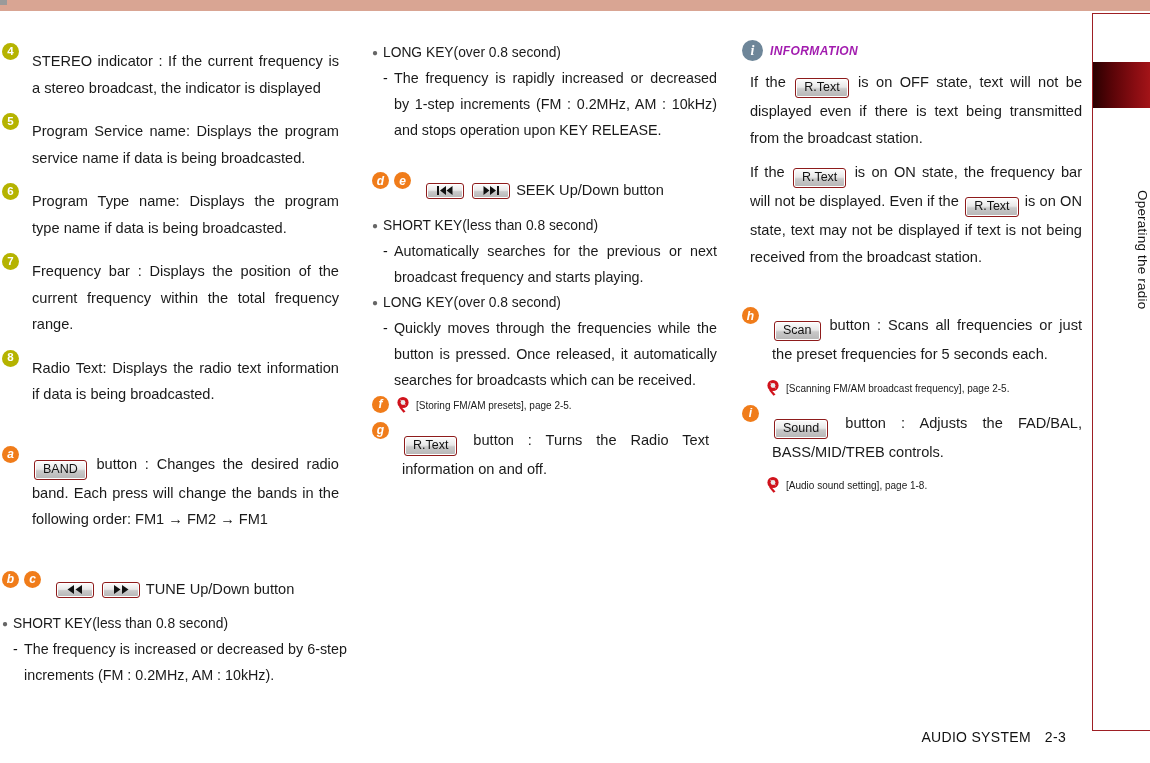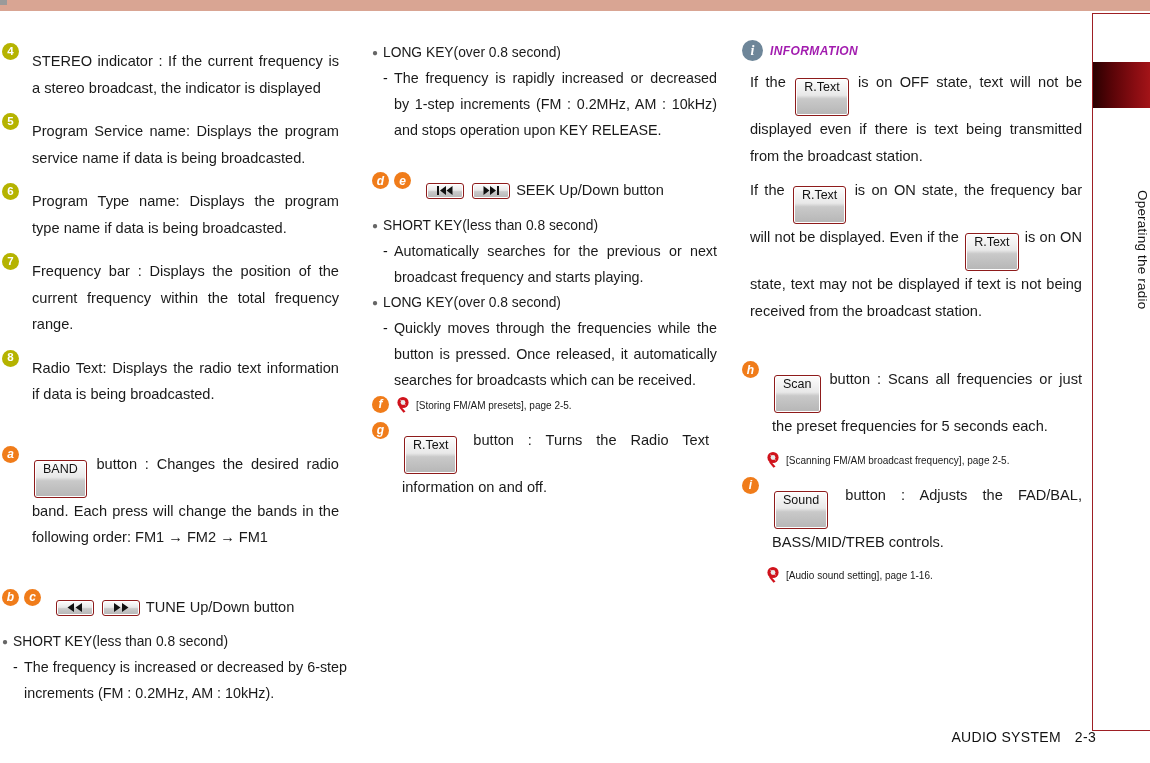--- a/index.html
+++ b/index.html
@@ -35,21 +35,21 @@
     position:absolute;left:0;top:104px;width:57px;height:260px;
     display:flex;align-items:flex-start;justify-content:center;
     font-size:13.5px;color:#111;font-weight:400;
     writing-mode:vertical-rl;
     letter-spacing:.2px;
     padding-top:4px;box-sizing:border-box;
   }
 
   
   #footer{
-    position:absolute;right:54px;bottom:18px;
+    position:absolute;right:84px;bottom:18px;
     font-size:14px;color:#111;letter-spacing:.3px;
     white-space:nowrap;
   }
   #footer .pg{margin-left:14px;}
 
   
   .col{position:absolute;top:40px;}
   #col-left{left:2px;width:345px;}
   #col-mid{left:372px;width:345px;}
   #col-right{left:742px;width:348px;}
@@ -92,21 +92,21 @@
   }
   .ref-line .reftxt{flex:1 1 auto;}
 
   
   .hw-btn{
     display:inline-block;vertical-align:-4px;
     border:1.6px solid #8e1b1b;
     border-radius:3px;
     background:linear-gradient(180deg,#fdfdfd 0%,#e8e8e8 45%,#c9c9c9 55%,#b6b6b6 100%);
     box-shadow:inset 0 0 0 1px #fff;
-    padding:1px 8px 20px 8px;
+    padding:1px 8px 2px 8px;
     font-size:12.5px;color:#111;font-weight:400;
     line-height:15px;
     margin:0 2px;
     white-space:nowrap;
   }
   .hw-btn.icon{padding:1px 7px 2px 7px;}
   .hw-btn svg{display:block;}
 
   
   #info-head{display:flex;align-items:center;margin-bottom:3px;}
@@ -325,17 +325,17 @@
     <div class="marker ltr">i</div>
     <div class="body">
       <p class="para"><span class="hw-btn">Sound</span> <span>button : Adjusts the FAD/BAL, BASS/MID/TREB controls.</span></p>
       <div class="ref-line">
         <span class="pin"><svg width="15" height="17" viewBox="0 0 15 17">
               <circle cx="7" cy="6.5" r="5.6" fill="#d0121b"></circle>
               <path d="M4.5 10 L9.5 15.5 L7.5 16.8 L3.2 11.6 Z" fill="#d0121b"></path>
               <circle cx="7" cy="6.5" r="2.4" fill="#e9e9e9"></circle>
               <path d="M4.4 4 L9.6 9.1" stroke="#e9e9e9" stroke-width="1" fill="none"></path>
             </svg></span>
-        <span class="reftxt">[Audio sound setting], page 1-16.</span>
+        <span class="reftxt">[Audio sound setting], page 1-8.</span>
       </div>
     </div>
   </div>
 </div>
 
 </body></html>

